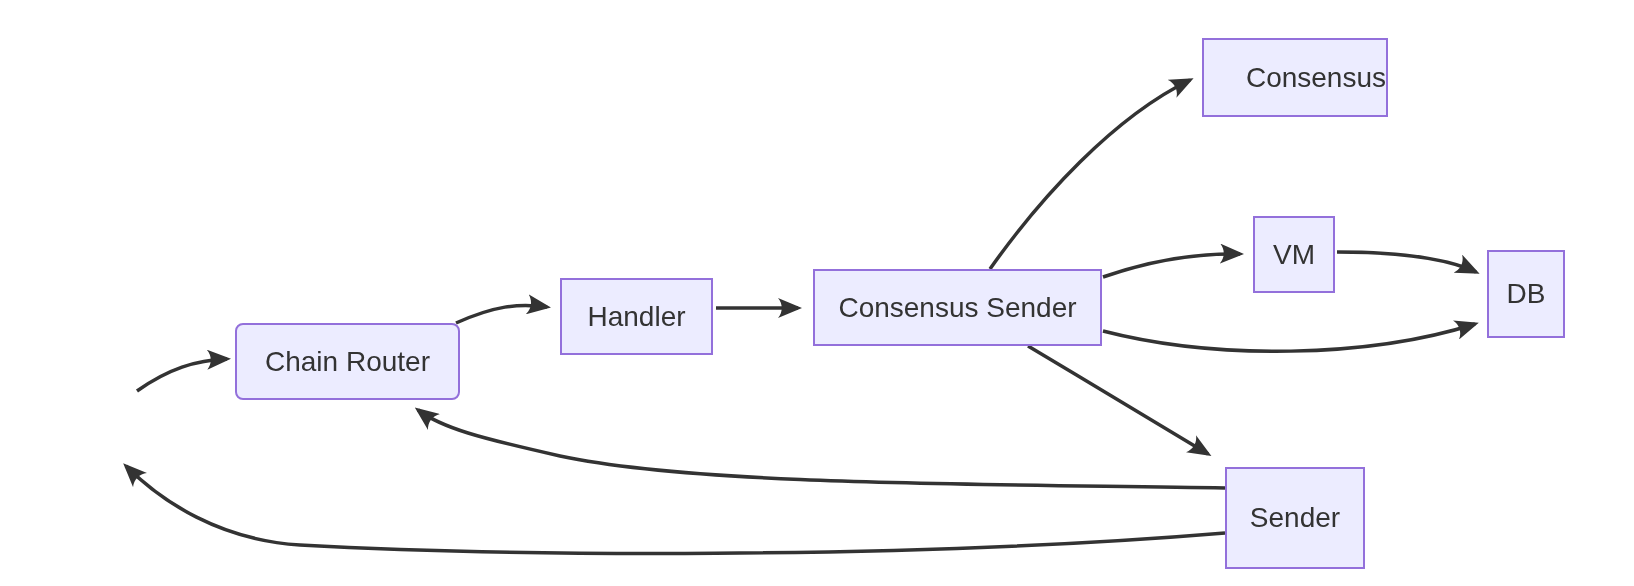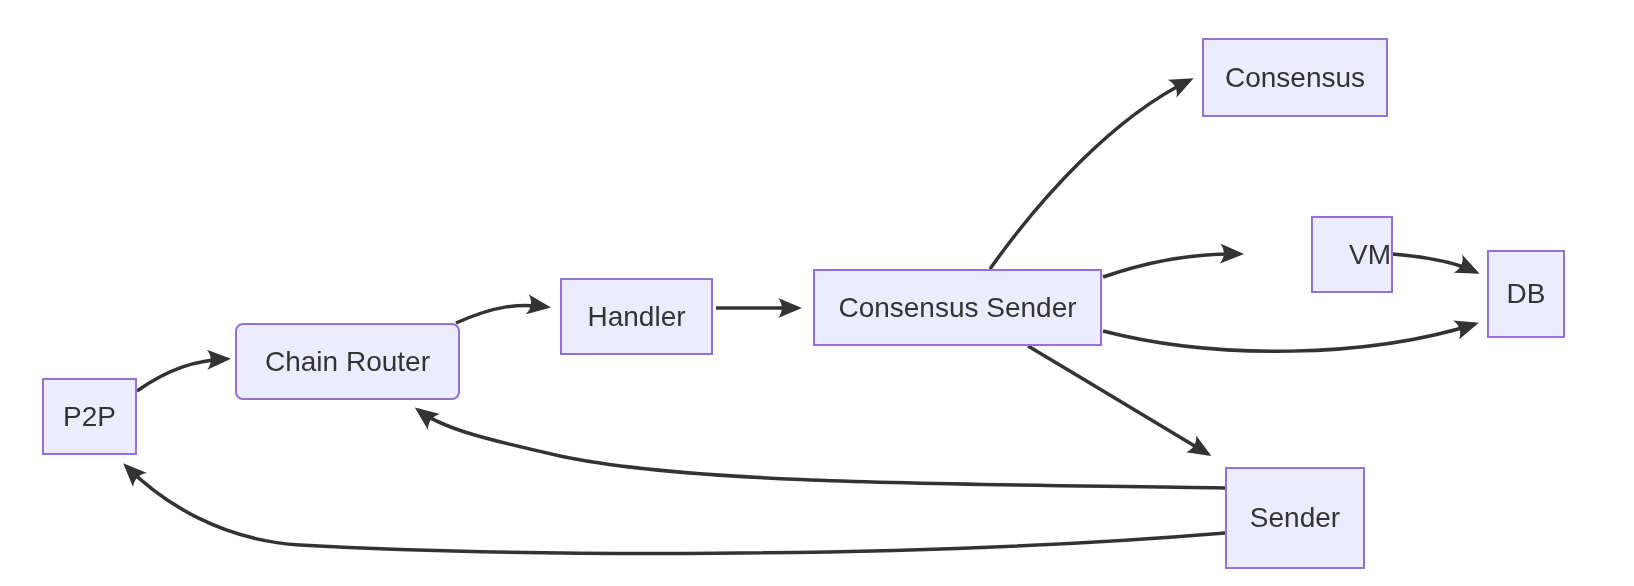--- a/index.html
+++ b/index.html
@@ -61,41 +61,38 @@
     <path class="edge" d="M 716 308 L 798 308" marker-end="url(#arrow)"></path>
     <path class="edge" d="M 990 269 C 1040 198, 1114 117, 1190 80" marker-end="url(#arrow)"></path>
     <path class="edge" d="M 1103 277 C 1152 260, 1198 253, 1240 254" marker-end="url(#arrow)"></path>
     <path class="edge" d="M 1337 252 C 1398 252, 1448 259, 1476 272" marker-end="url(#arrow)"></path>
     <path class="edge" d="M 1103 331 C 1215 360, 1368 358, 1475 324" marker-end="url(#arrow)"></path>
     <path class="edge" d="M 1028 346 C 1090 383, 1158 424, 1208 454" marker-end="url(#arrow)"></path>
     <path class="edge" d="M 1225 488 C 1000 484, 700 486, 560 456 C 480 438, 442 428, 418 410" marker-end="url(#arrow)"></path>
     <path class="edge" d="M 1225 533 C 900 560, 500 556, 300 545 C 220 540, 162 502, 126 466" marker-end="url(#arrow)"></path>
   </svg>
 
-  <div class="node" style="left:42px; top:378px; width:95px; height:77px;">
-    <span>P2P</span>
-  </div>
 
   <div class="node" style="left:235px; top:323px; width:225px; height:77px;border-radius:8px;">
     <span>Chain Router</span>
   </div>
 
   <div class="node" style="left:560px; top:278px; width:153px; height:77px;">
     <span>Handler</span>
   </div>
 
   <div class="node" style="left:813px; top:269px; width:289px; height:77px;">
     <span>Consensus Sender</span>
   </div>
 
-  <div class="node" style="left:1202px; top:38px; width:186px; height:79px;">
+  <div class="node" style="left:1202px; top:38px; width:186px; height:79px;justify-content:flex-end;">
     <span>Consensus</span>
   </div>
 
-  <div class="node" style="left:1311px; top:216px; width:82px; height:77px;justify-content:flex-end;">
+  <div class="node" style="left:1253px; top:216px; width:82px; height:77px;">
     <span>VM</span>
   </div>
 
   <div class="node" style="left:1487px; top:250px; width:78px; height:88px;">
     <span>DB</span>
   </div>
 
   <div class="node" style="left:1225px; top:467px; width:140px; height:102px;">
     <span>Sender</span>
   </div>

